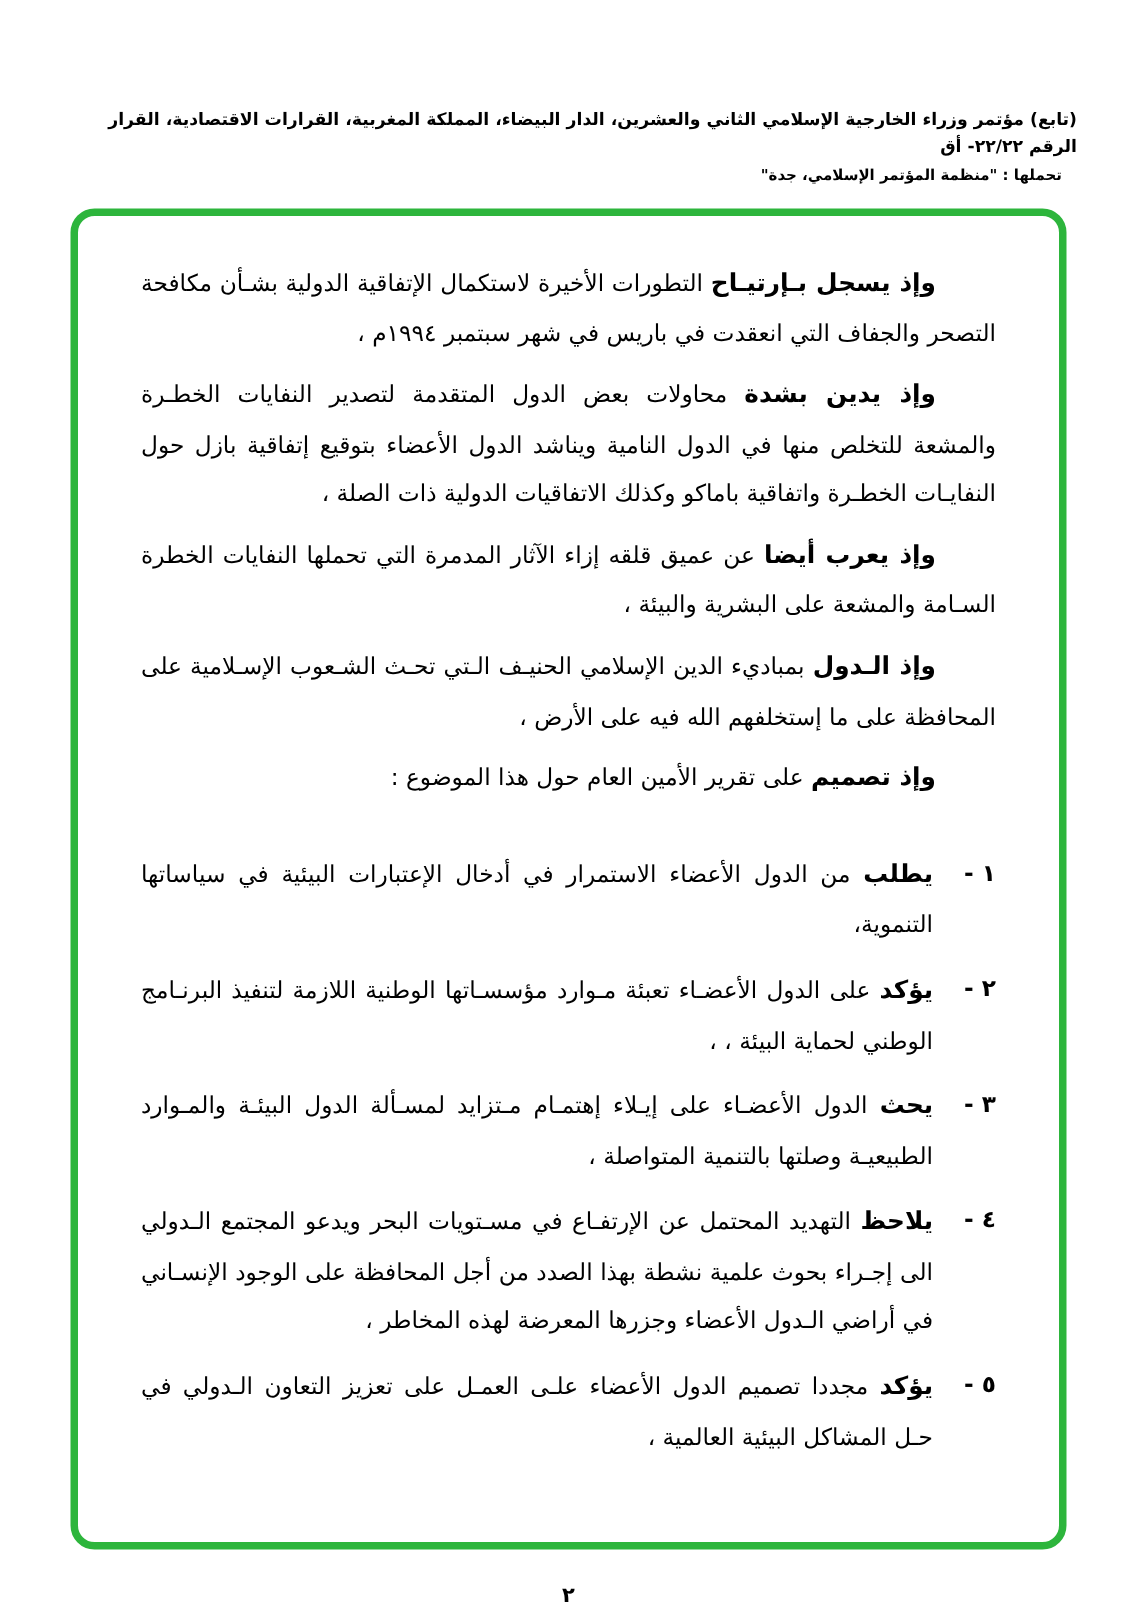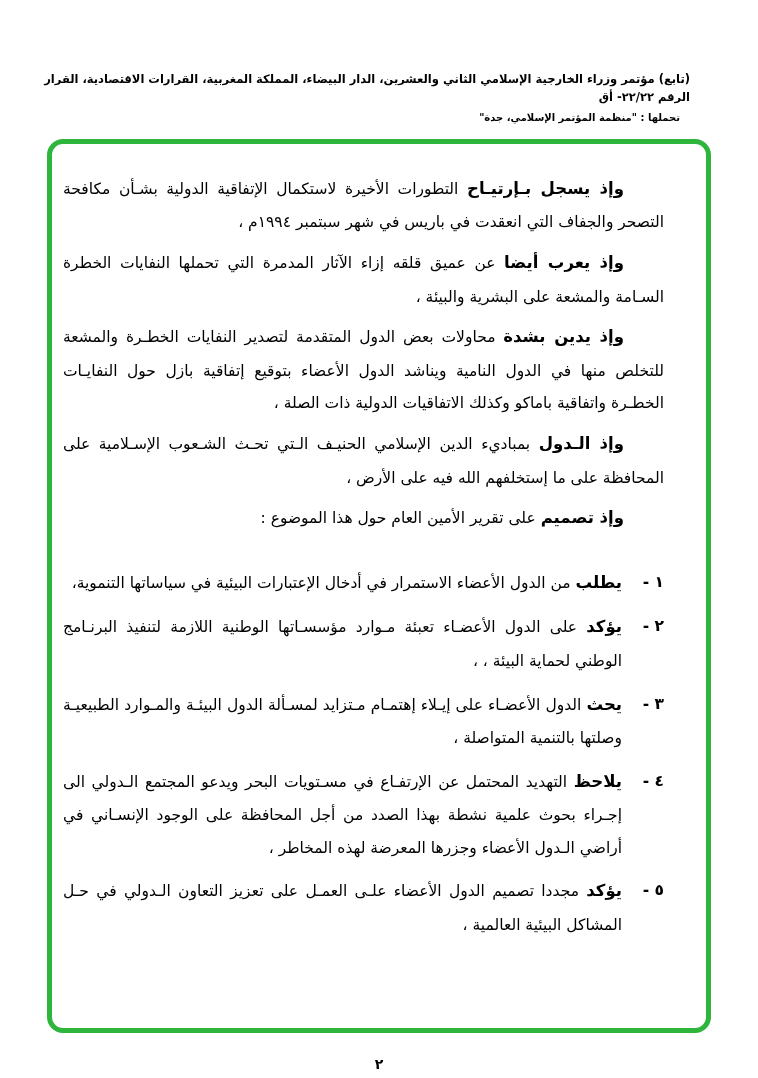--- a/index.html
+++ b/index.html
@@ -7,21 +7,21 @@
   .page {
     position: relative;
     width: 758px;
     height: 1078px;
     background: #ffffff;
     color: #000000;
     direction: rtl;
     overflow: hidden;
     font-family: "DejaVu Sans", "Liberation Sans", sans-serif;
   }
-  .header { padding: 70px 68px 0 40px; }
+  .header { padding: 70px 40px 0 40px; }
   .header-line1 {
     font-size: 11.5px;
     font-weight: bold;
     text-align: right;
     line-height: 1.6;
   }
   .header-line2 {
     font-size: 10px;
     font-weight: bold;
     margin-top: 5px;
@@ -76,36 +76,36 @@
 <div class="page">
 
   <div class="header">
     <div class="header-line1">(تابع) مؤتمر وزراء الخارجية الإسلامي الثاني والعشرين، الدار البيضاء، المملكة المغربية، القرارات الاقتصادية، القرار الرقم ٢٢/٢٢- أق</div>
     <div class="header-line2">
       <span>تحملها :</span>
       <span>"منظمة المؤتمر الإسلامي، جدة"</span>
     </div>
   </div>
 
-  <div class="frame" style="border-color: rgb(45, 181, 60); padding-left: 11px;">
+  <div class="frame" style="border-color: rgb(45, 181, 60);">
 
     <div class="para">
       <span class="lead">وإذ يسجل بـإرتيـاح</span>
       <span>التطورات الأخيرة لاستكمال الإتفاقية الدولية بشـأن مكافحة التصحر والجفاف التي انعقدت في باريس في شهر سبتمبر ١٩٩٤م ،</span>
     </div>
 
 
     <div class="para">
-      <span class="lead">وإذ يعرب أيضا</span>
-      <span>عن عميق قلقه إزاء الآثار المدمرة التي تحملها النفايات الخطرة السـامة والمشعة على البشرية والبيئة ،</span>
+      <span class="lead">وإذ يدين بشدة</span>
+      <span>محاولات بعض الدول المتقدمة لتصدير النفايات الخطـرة والمشعة للتخلص منها في الدول النامية ويناشد الدول الأعضاء بتوقيع إتفاقية بازل حول النفايـات الخطـرة واتفاقية باماكو وكذلك الاتفاقيات الدولية ذات الصلة ،</span>
     </div>
 
     <div class="para">
-      <span class="lead">وإذ يدين بشدة</span>
-      <span>محاولات بعض الدول المتقدمة لتصدير النفايات الخطـرة والمشعة للتخلص منها في الدول النامية ويناشد الدول الأعضاء بتوقيع إتفاقية بازل حول النفايـات الخطـرة واتفاقية باماكو وكذلك الاتفاقيات الدولية ذات الصلة ،</span>
+      <span class="lead">وإذ يعرب أيضا</span>
+      <span>عن عميق قلقه إزاء الآثار المدمرة التي تحملها النفايات الخطرة السـامة والمشعة على البشرية والبيئة ،</span>
     </div>
 
     <div class="para">
       <span class="lead">وإذ الـدول</span>
       <span>بمباديء الدين الإسلامي الحنيـف الـتي تحـث الشـعوب الإسـلامية على المحافظة على ما إستخلفهم الله فيه على الأرض ،</span>
     </div>
 
     <div class="para">
       <span class="lead">وإذ تصميم</span>
       <span>على تقرير الأمين العام حول هذا الموضوع :</span>

